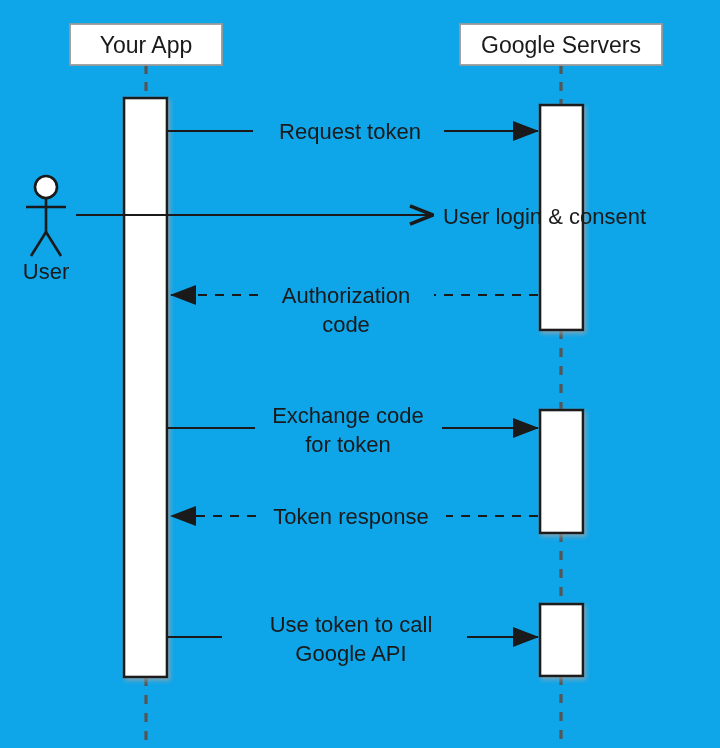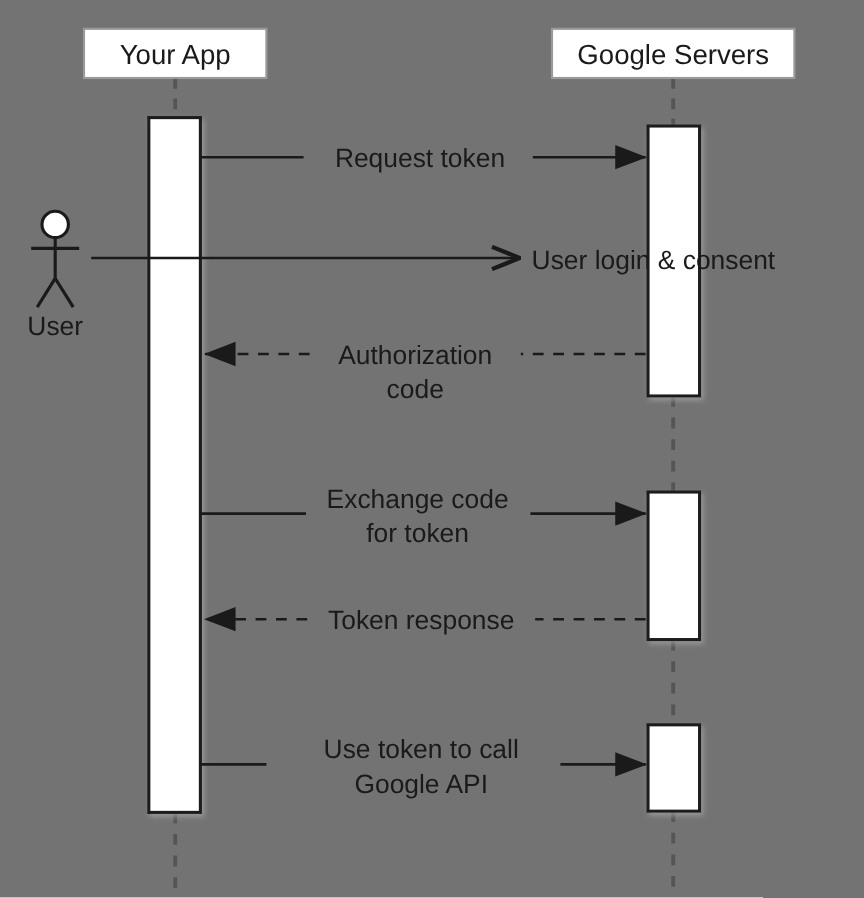--- a/index.html
+++ b/index.html
@@ -10,21 +10,21 @@
   body {
     font-family: "Liberation Sans", sans-serif;
     width: 720px;
     height: 748px;
     overflow: hidden;
   }
   #diagram-root {
     position: relative;
     width: 720px;
     height: 748px;
-    background: #737373;
+    background: #0ea5e9;
   }
   svg.diagram-canvas {
     position: absolute;
     left: 0;
     top: 0;
     width: 720px;
     height: 748px;
   }
   .participant-label {
     font-family: "Liberation Sans", sans-serif;

